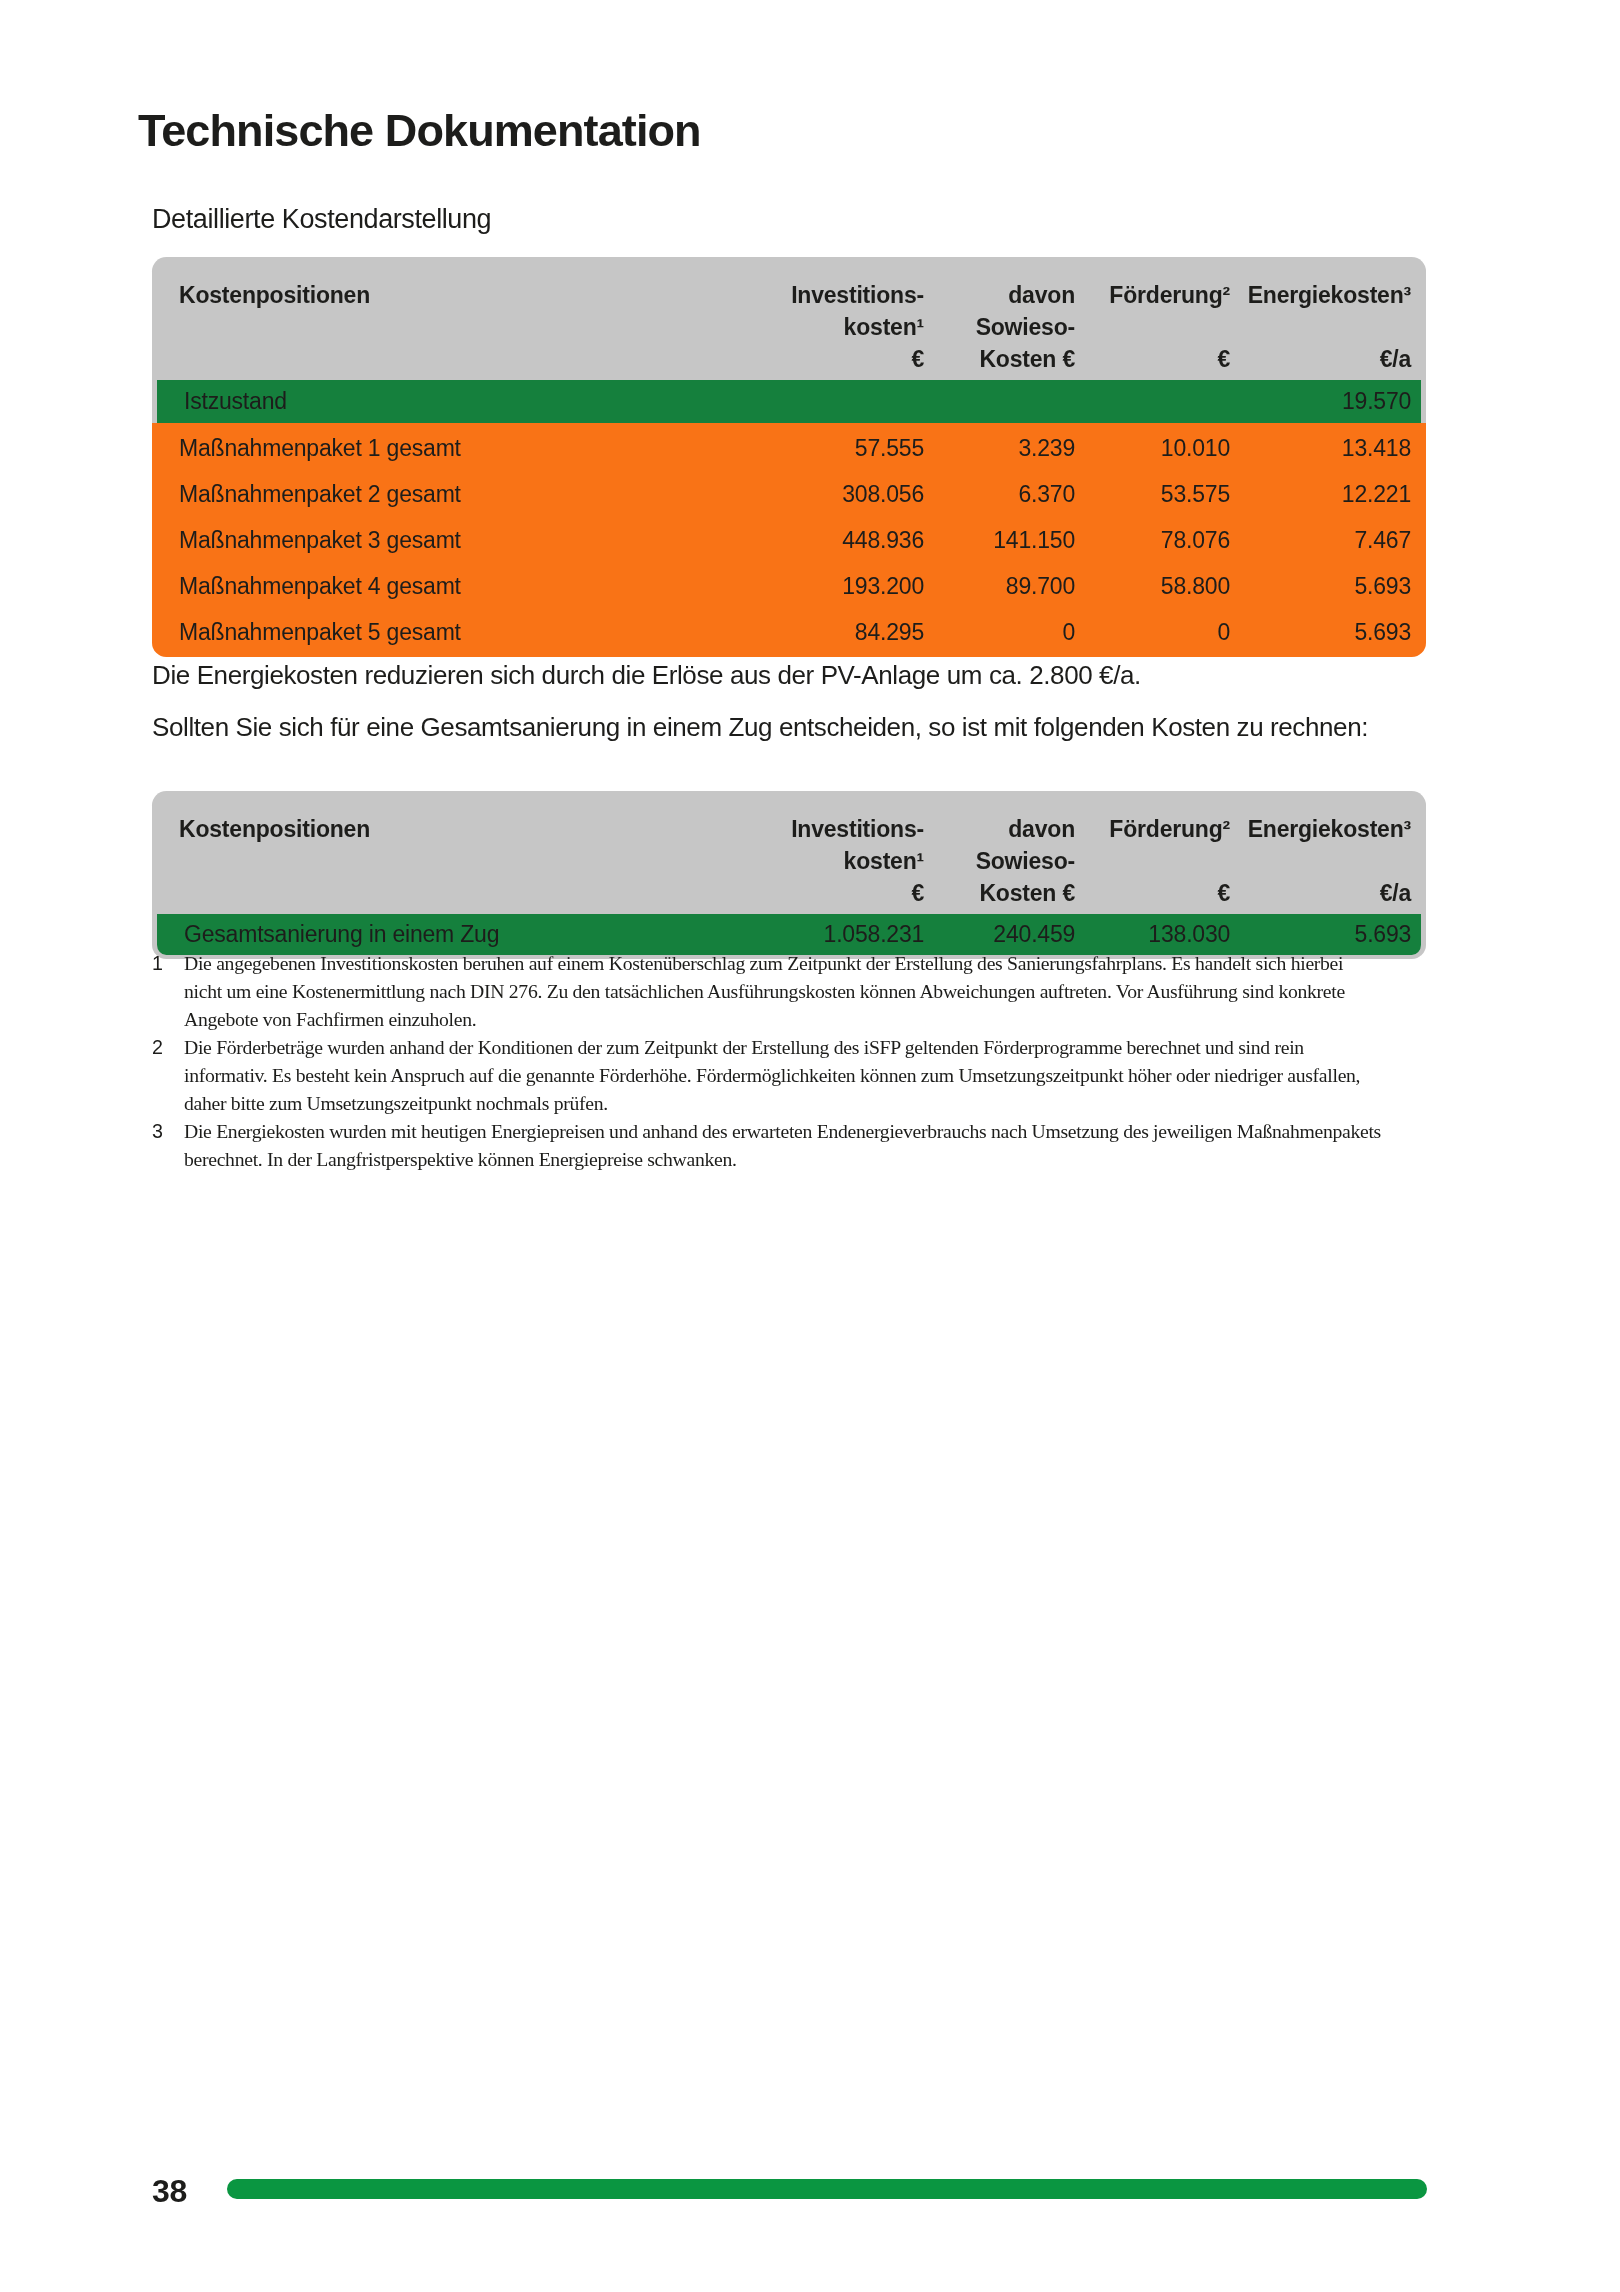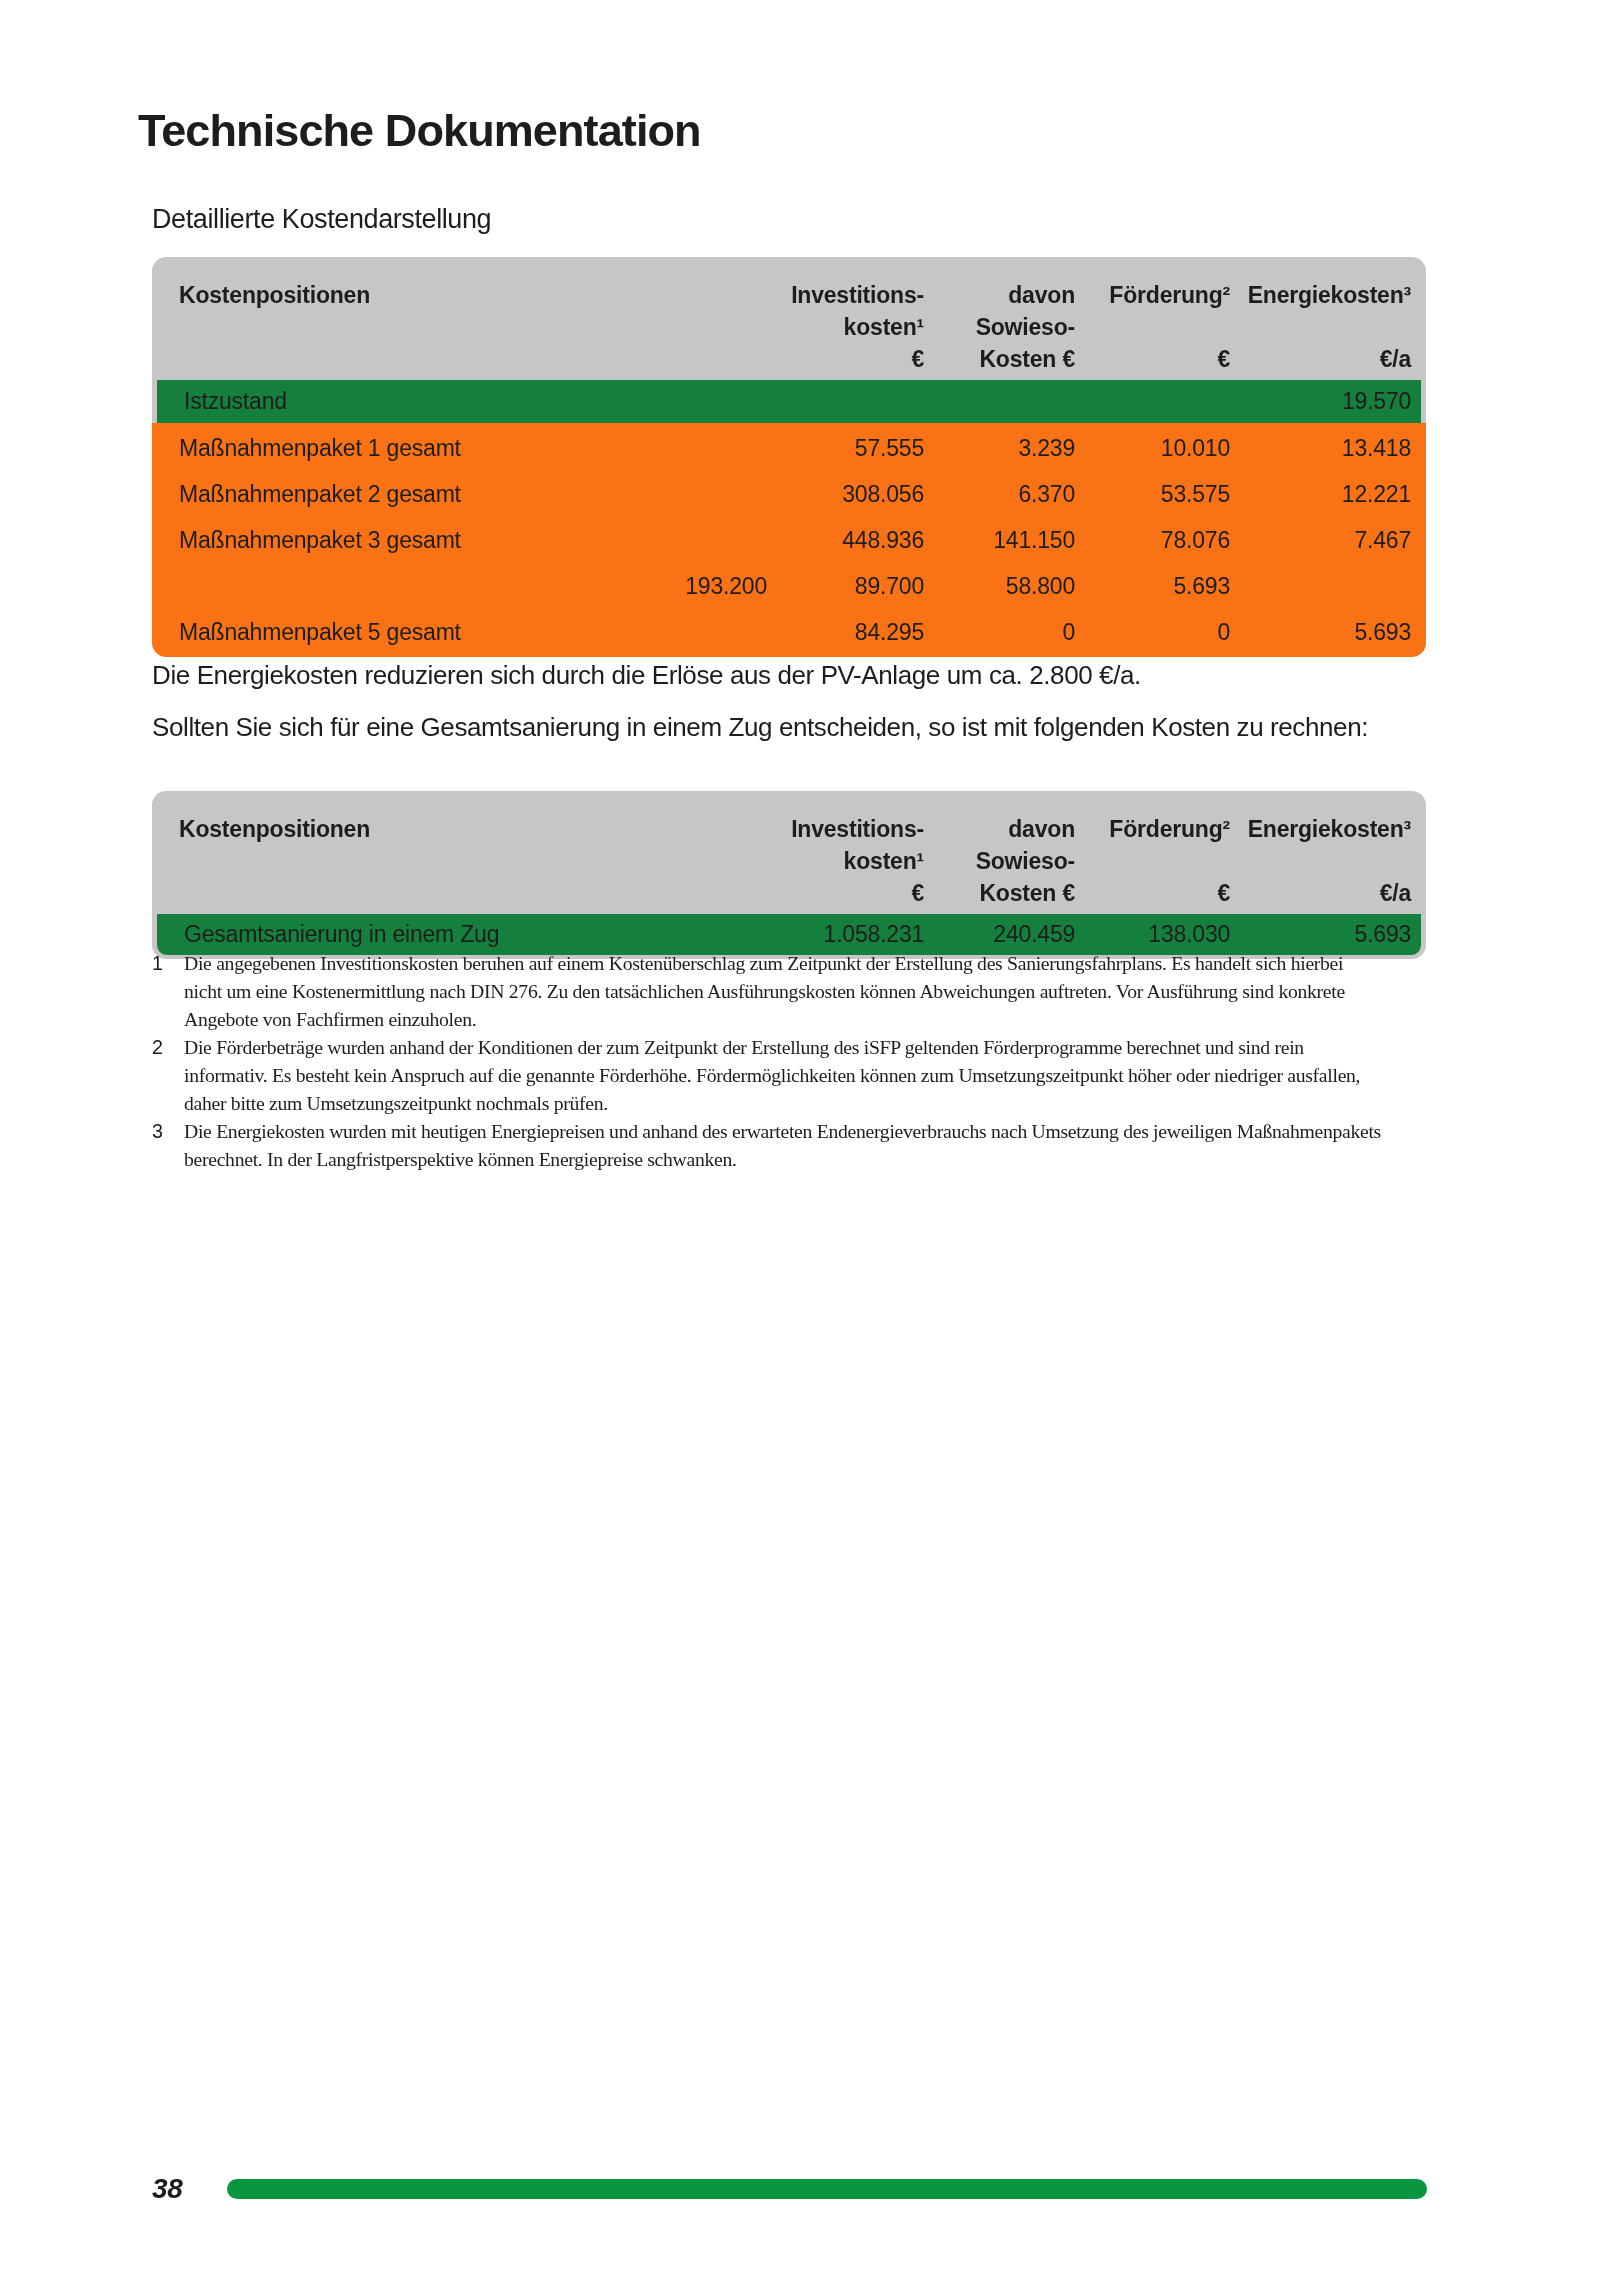--- a/index.html
+++ b/index.html
@@ -100,23 +100,22 @@
   }
   .footnote {
     display: grid;
     grid-template-columns: 32px 1fr;
   }
   .fn-text { width: 1200px; font-family: Liberation Serif, serif; }
 
   .page-number {
     position: absolute;
     left: 152px; top: 2173px;
-    font-size: 28px;
+    font-size: 32px;
     font-weight: bold;
-    font-style: italic;
   }
   .footer-bar {
     position: absolute;
     left: 227px; top: 2179px;
     width: 1200px; height: 19.7px;
     border-radius: 9.9px;
     background: #0a9641;
   }
 </style>
 </head>
@@ -179,20 +178,21 @@
         <div class="num-col">12.221</div>
       </div>
       <div class="trow grid">
         <div>Maßnahmenpaket 3 gesamt</div>
         <div class="num-col">448.936</div>
         <div class="num-col">141.150</div>
         <div class="num-col">78.076</div>
         <div class="num-col">7.467</div>
       </div>
       <div class="trow grid">
+        <div>Maßnahmenpaket 4 gesamt</div>
         <div class="num-col">193.200</div>
         <div class="num-col">89.700</div>
         <div class="num-col">58.800</div>
         <div class="num-col">5.693</div>
       </div>
       <div class="trow grid">
         <div>Maßnahmenpaket 5 gesamt</div>
         <div class="num-col">84.295</div>
         <div class="num-col">0</div>
         <div class="num-col">0</div>

